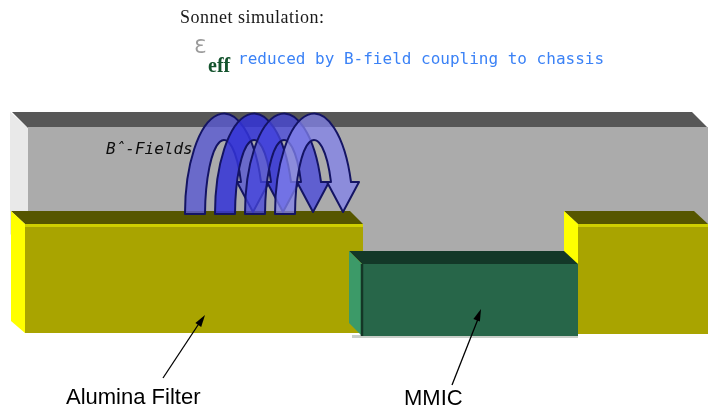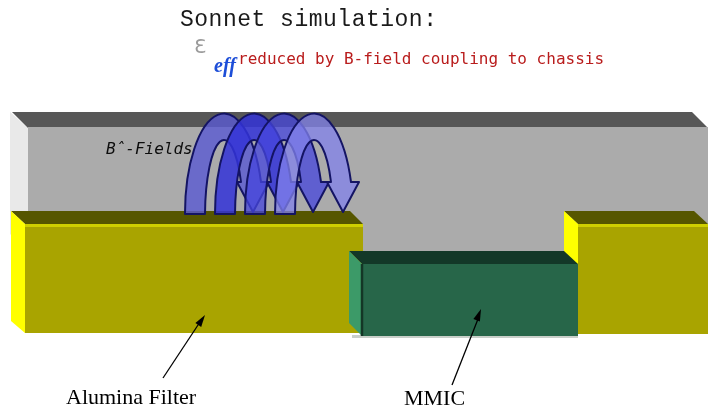--- a/index.html
+++ b/index.html
@@ -8,49 +8,48 @@
     width: 720px;
     height: 420px;
     overflow: hidden;
     background: #ffffff;
     font-family: "Liberation Sans", sans-serif;
   }
   .stage svg { position: absolute; left: 0; top: 0; }
   .txt { position: absolute; white-space: nowrap; line-height: 1.05; }
   .title-text {
     left: 180px; top: 8px;
-    font-size: 23px; color: #1a1a1a;
-    font-family: Liberation Mono, monospace;
+    font-size: 18px; color: #1a1a1a;
+    font-family: Liberation Serif, serif;
     letter-spacing: 0.5px;
   }
   .epsilon {
     left: 194px; top: 36px;
     font-size: 20px; color: #9b9b9b;
     font-family: "DejaVu Sans", sans-serif;
   }
   .eff-sub {
-    left: 214px; top: 55px;
-    font-size: 20px; font-weight: bold; color: #1d4ed8;
+    left: 208px; top: 55px;
+    font-size: 20px; font-weight: bold; color: #14532d;
     font-family: "Liberation Serif", serif;
-    font-style: italic;
   }
   .formula-desc {
     left: 238px; top: 51px;
-    font-size: 16px; color: #b91c1c;
+    font-size: 16px; color: #3b82f6;
     font-family: "DejaVu Sans Mono", monospace;
   }
   .bfields {
     left: 106px; top: 141px;
     font-size: 16px; color: #0d0d0d;
     font-family: "DejaVu Sans Mono", monospace;
     font-style: italic;
   }
   .block-label {
     font-size: 22px; color: #000000;
-    font-family: Liberation Serif, serif;
+    font-family: Liberation Sans, sans-serif;
   }
   .alumina-label { left: 66px; top: 385px; }
   .mmic-label   { left: 404px; top: 386px; text-align: center; }
   .arch { stroke-width: 2; stroke-linejoin: round; }
   .leader { stroke-width: 1.3; fill: none; }
 </style>
 </head>
 <body>
 
 <div class="stage">

